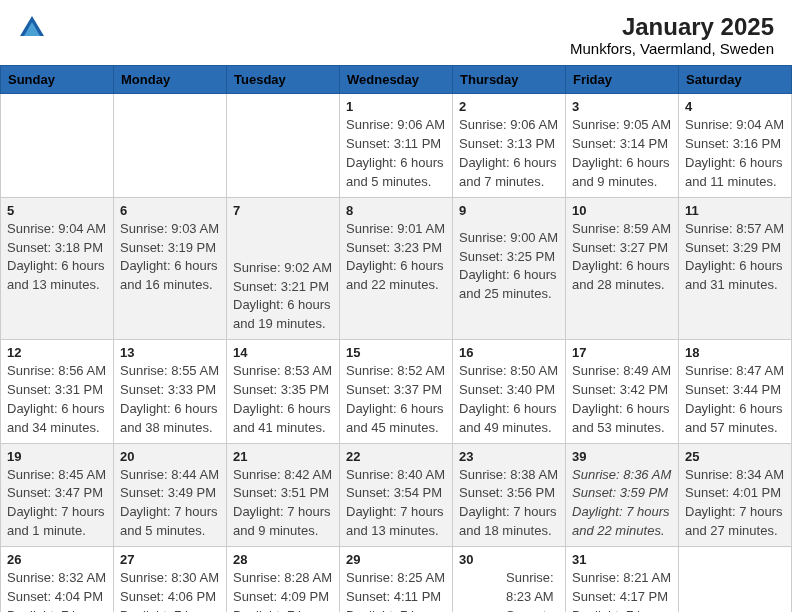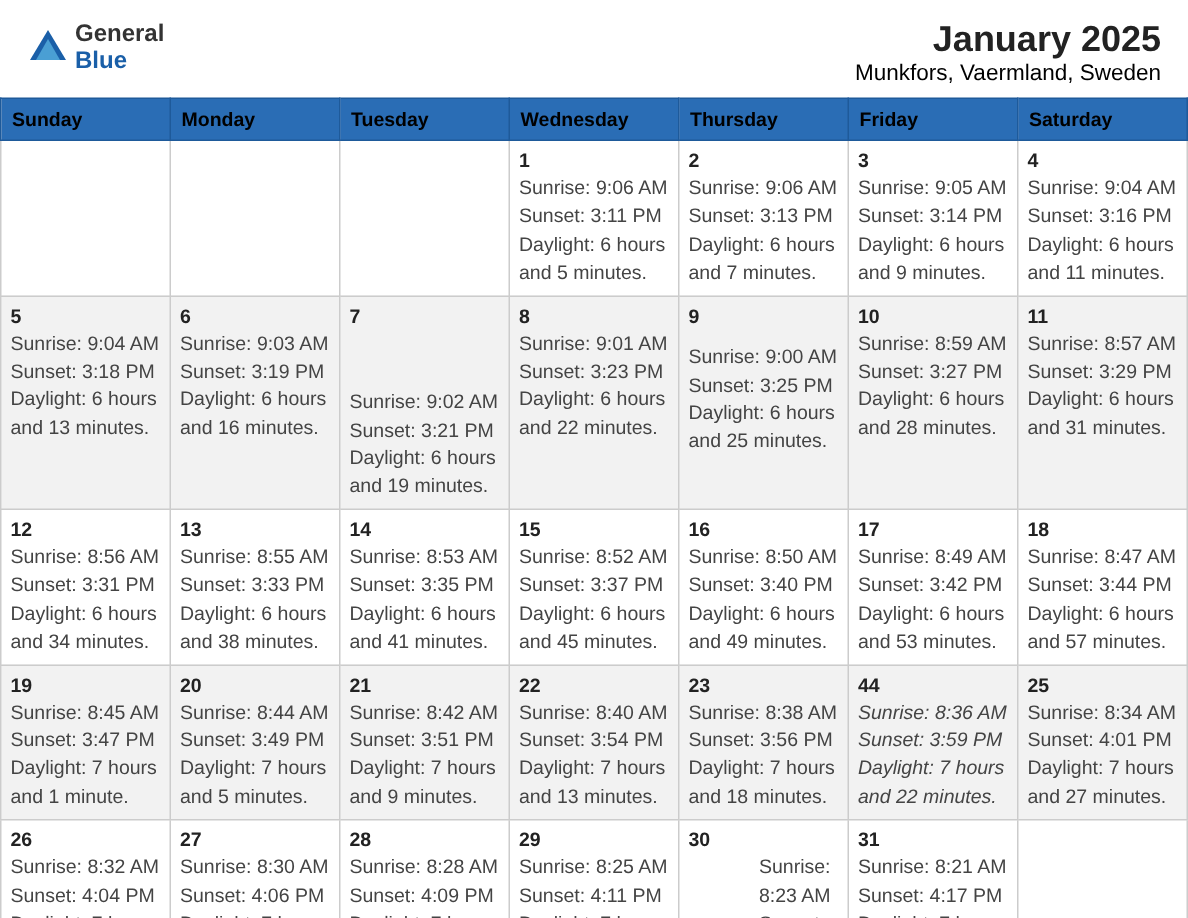--- a/index.html
+++ b/index.html
@@ -107,24 +107,20 @@
 </head>
 <body>
 
 <div class="page">
   <div class="header">
     <div class="logo">
       <svg class="logo-icon" viewBox="0 0 28 28" xmlns="http://www.w3.org/2000/svg">
         <polygon points="14,2 26,22 2,22" fill="#1a5fa8"></polygon>
         <polygon points="14,8 22,22 6,22" fill="#4a9fd4"></polygon>
       </svg>
-      <div class="logo-text">
-        <span class="logo-general">General</span>
-        <span class="logo-blue">Blue</span>
-      </div>
     </div>
     <div class="title-area">
       <div class="month-title">January 2025</div>
       <div class="location">Munkfors, Vaermland, Sweden</div>
     </div>
   </div>
 
   <table class="calendar">
     <thead>
       <tr>
@@ -303,21 +299,21 @@
 and 13 minutes.</div>
           </td>
           <td>
             <span class="day-num">23</span>
             <div class="day-info" style="white-space: pre-line;">Sunrise: 8:38 AM
 Sunset: 3:56 PM
 Daylight: 7 hours
 and 18 minutes.</div>
           </td>
           <td>
-            <span class="day-num">44</span>
+            <span class="day-num">39</span>
             <div class="day-info" style="white-space: pre-line; font-style: italic;">Sunrise: 8:36 AM
 Sunset: 3:59 PM
 Daylight: 7 hours
 and 22 minutes.</div>
           </td>
           <td>
             <span class="day-num">25</span>
             <div class="day-info" style="white-space: pre-line;">Sunrise: 8:34 AM
 Sunset: 4:01 PM
 Daylight: 7 hours

